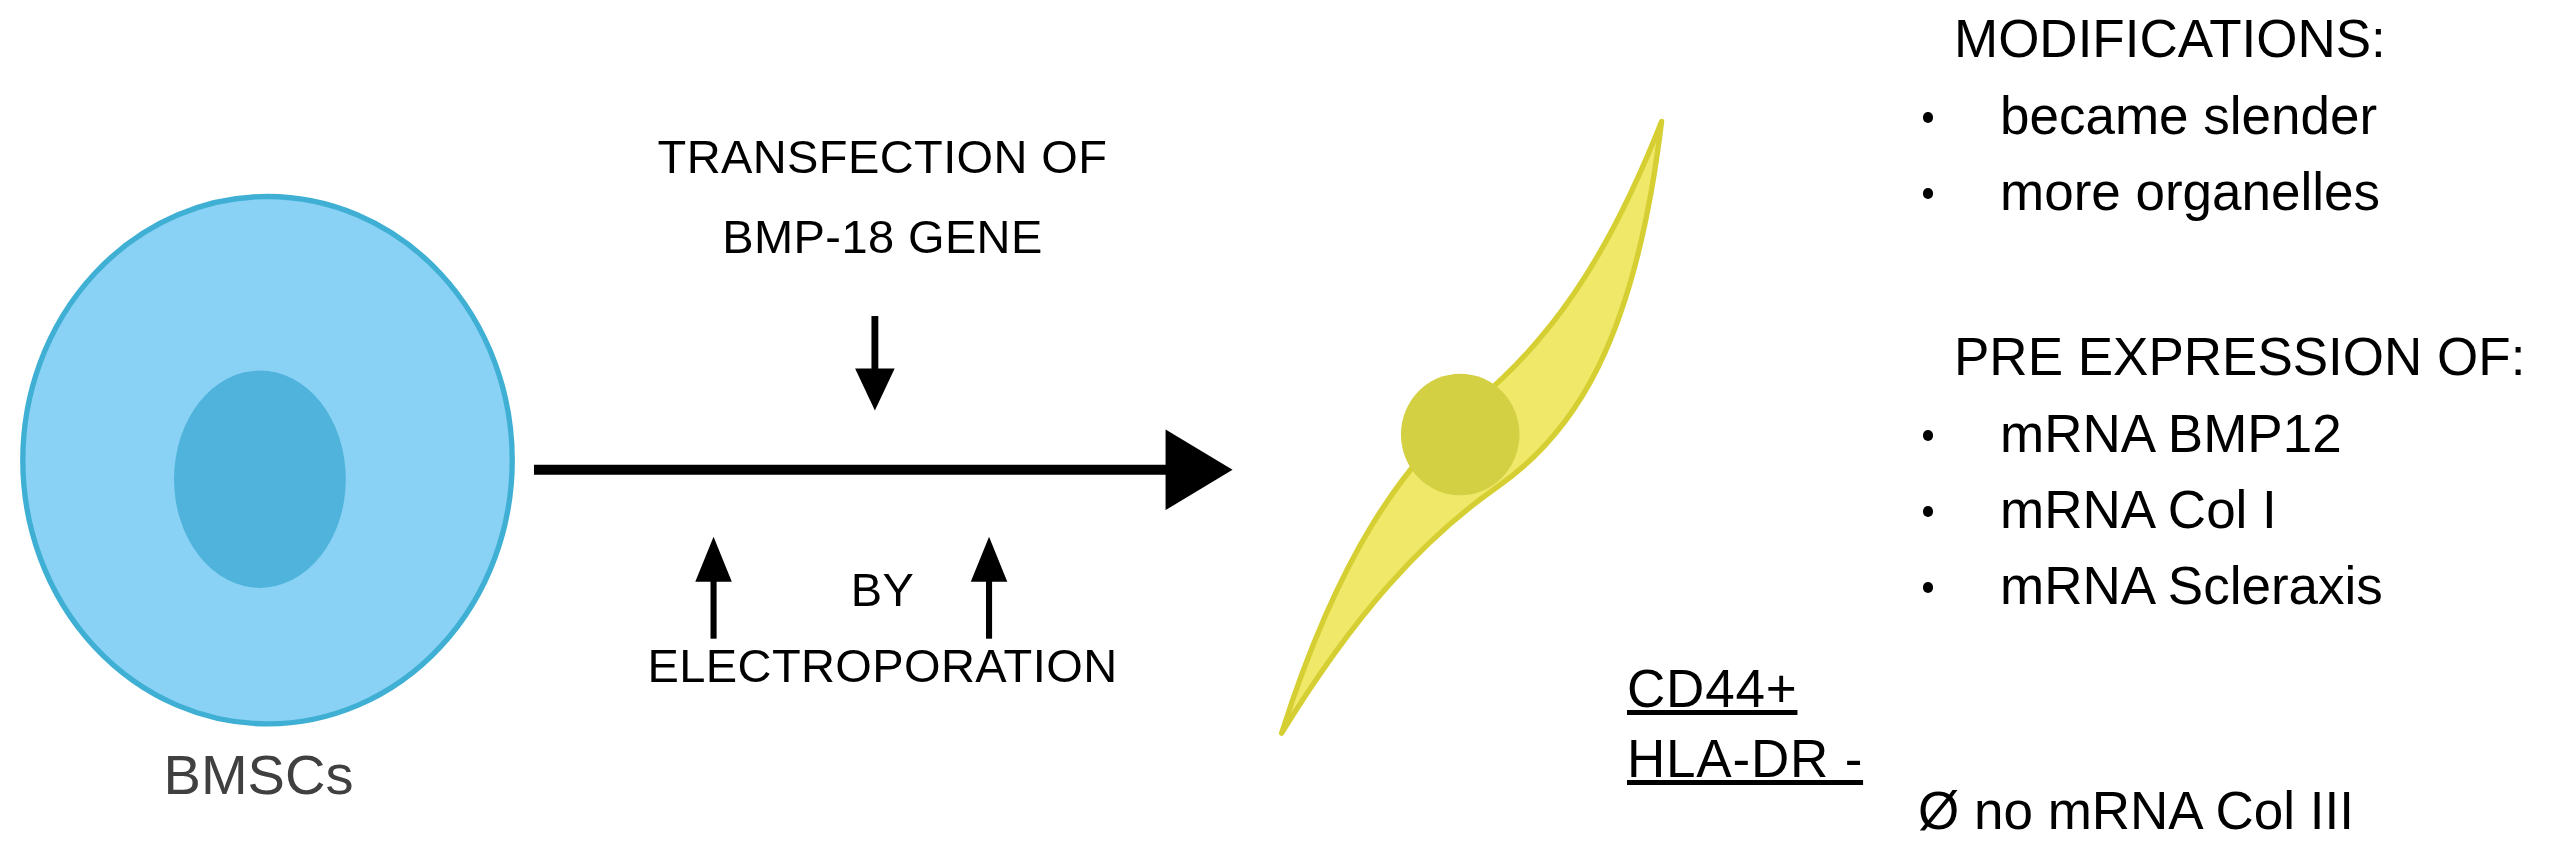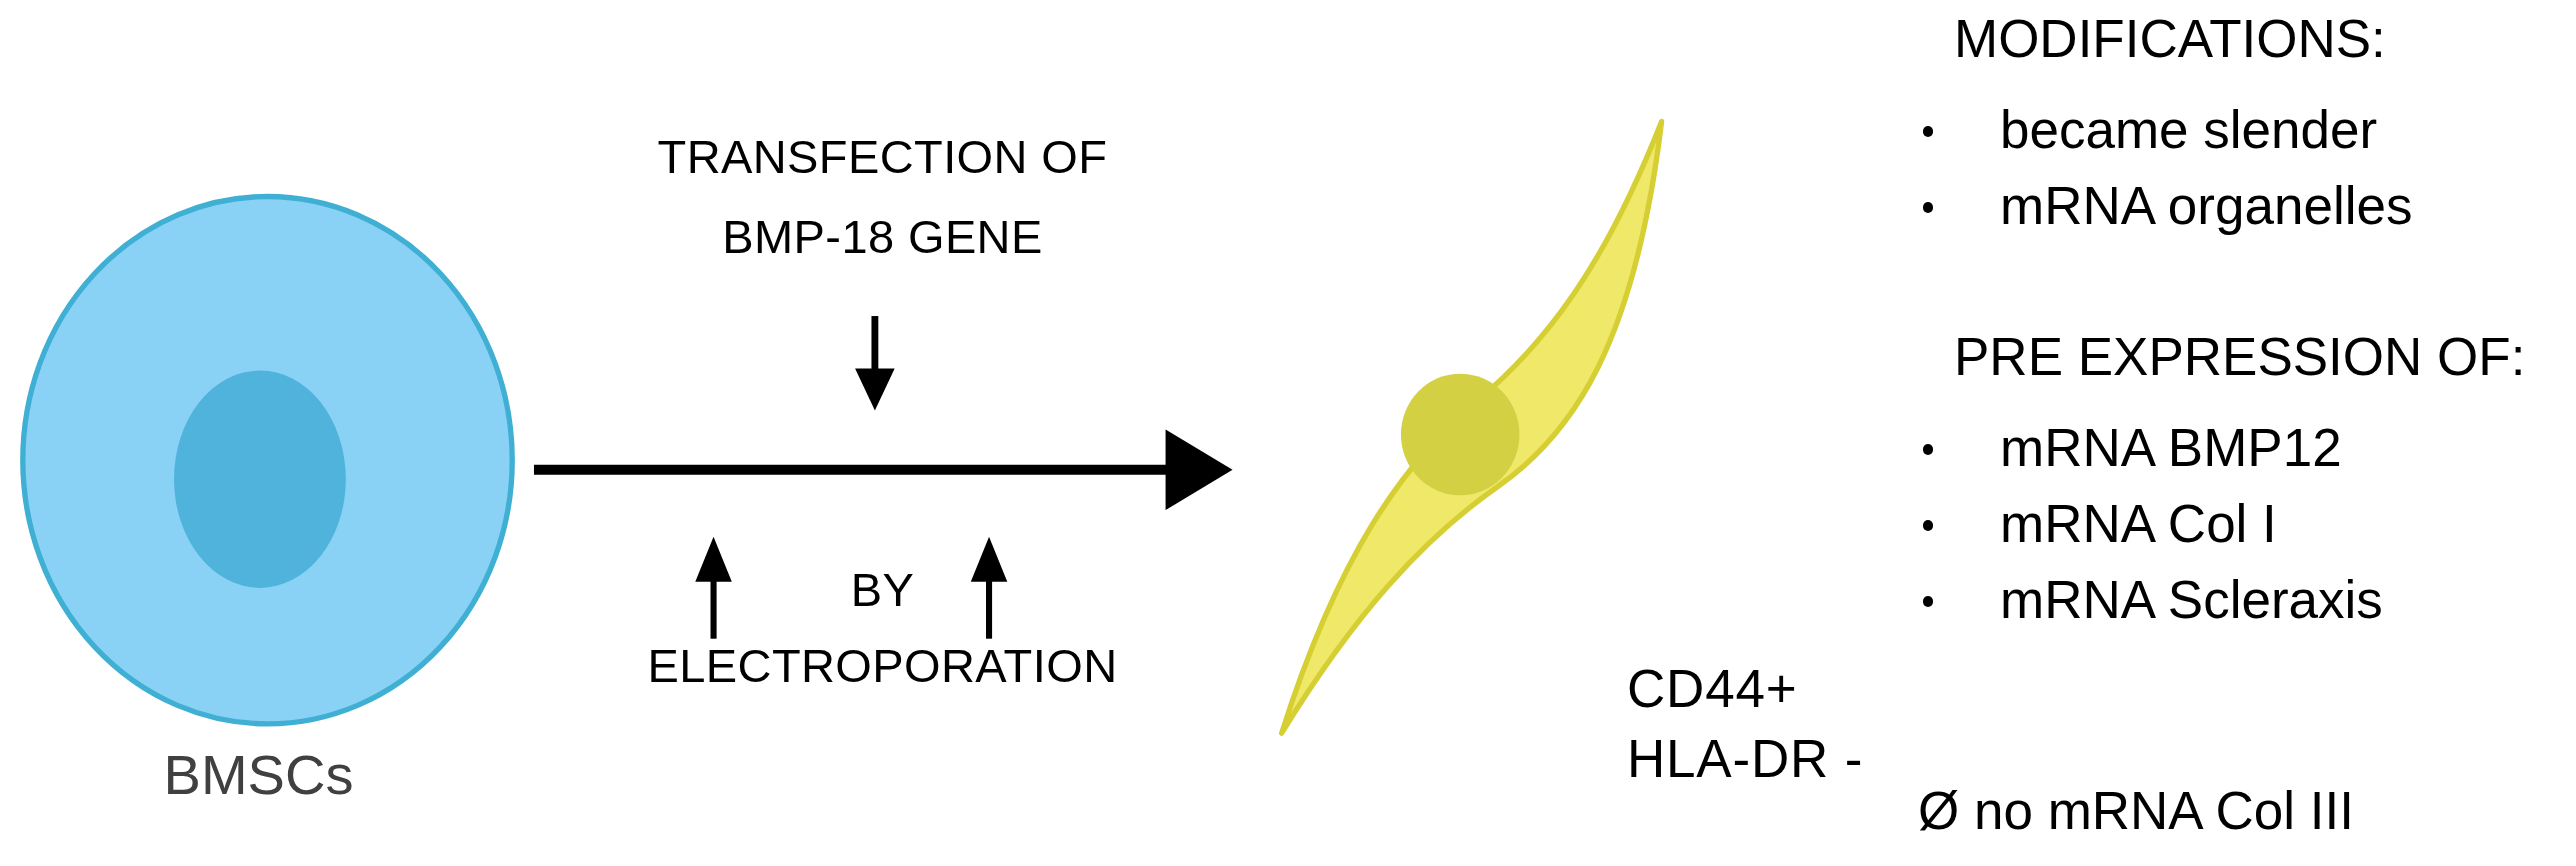--- a/index.html
+++ b/index.html
@@ -64,21 +64,21 @@
     position: absolute;
     left: 380px;
     top: 563px;
     width: 472px;
     font-family: "Liberation Sans", sans-serif;
     font-size: 53px;
     line-height: 1.33;
     color: #000000;
     white-space: nowrap;
   }
-  #tcell-markers div { letter-spacing: 0.8px; }
+  #tcell-markers div { letter-spacing: 0.8px; text-decoration: underline; }
 
   
   #notes-panel {
     position: absolute;
     left: 1918px;
     top: 0px;
     width: 658px;
     height: 866px;
     font-family: "Liberation Sans", sans-serif;
     color: #000000;
@@ -92,21 +92,20 @@
     margin-left: 36px;
   }
   #heading-modifications { top: 7.6px; }
   #heading-expression    { top: 326px; }
 
   .bullet-row {
     position: absolute;
     left: 0px;
     width: 658px;
     height: 68px;
-    margin-top: 14px;
   }
   .bullet-dot {
     position: absolute;
     left: 4.6px;
     top: 27px;
     width: 10.6px;
     height: 10.6px;
     background: #000000;
     border-radius: 50%;
   }
@@ -201,21 +200,21 @@
 
     <div class="notes-heading" id="heading-modifications">MODIFICATIONS:</div>
 
     <div class="bullet-row" id="bullet-mod-0">
       <span class="bullet-dot"></span>
       <span class="bullet-text">became slender</span>
     </div>
 
     <div class="bullet-row" id="bullet-mod-1">
       <span class="bullet-dot"></span>
-      <span class="bullet-text">mRNA organelles</span>
+      <span class="bullet-text">more organelles</span>
     </div>
 
     <div class="notes-heading" id="heading-expression">PRE EXPRESSION OF:</div>
 
     <div class="bullet-row" id="bullet-exp-0">
       <span class="bullet-dot"></span>
       <span class="bullet-text">mRNA BMP12</span>
     </div>
 
     <div class="bullet-row" id="bullet-exp-2">

